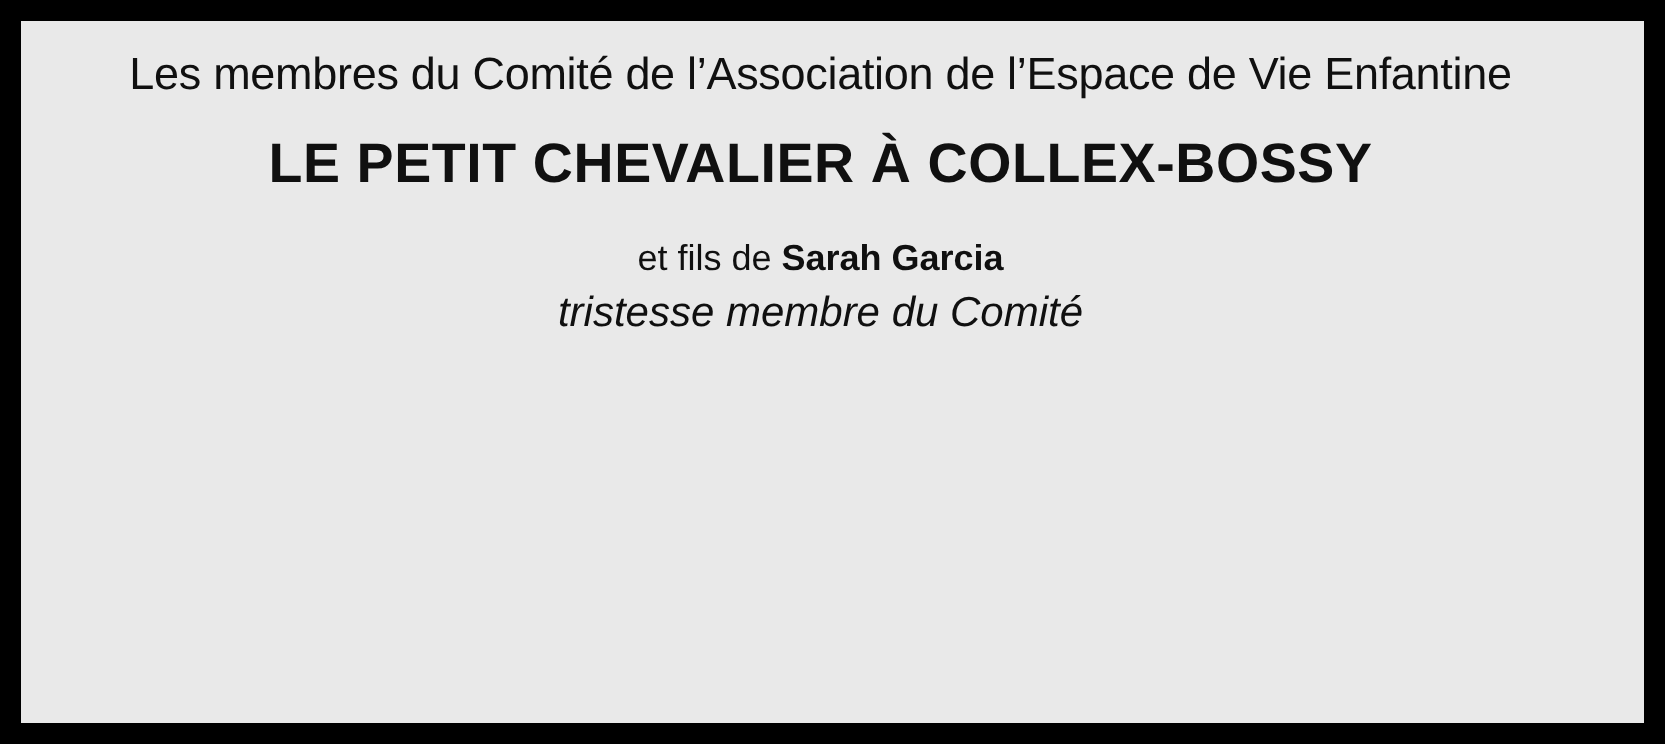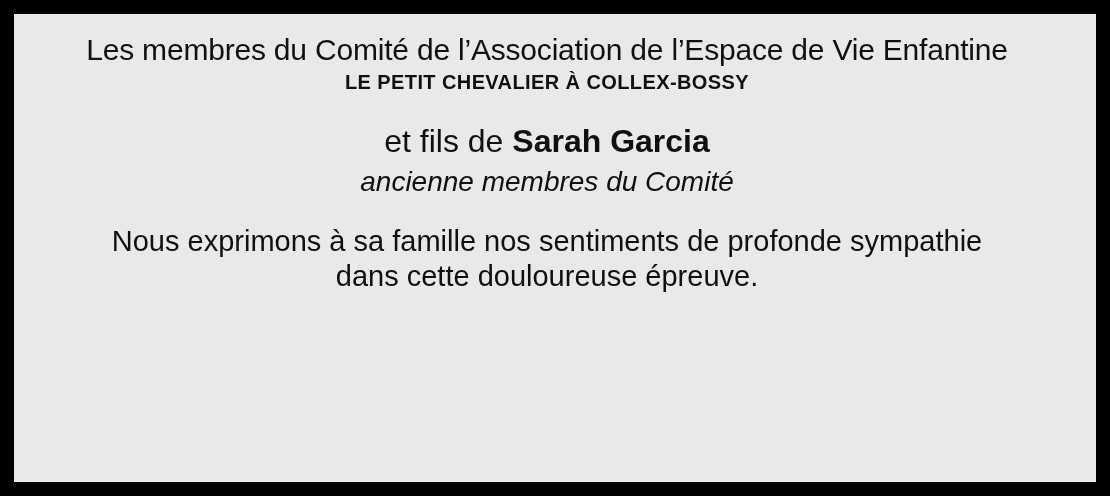--- a/index.html
+++ b/index.html
@@ -42,42 +42,42 @@
   .line {
     display: block;
     width: 100%;
     line-height: 1.18;
   }
   .l1 {
     font-size: 30px;
     letter-spacing: -0.2px;
   }
   .l2 {
-    font-size: 20px;
+    font-size: 37px;
     font-weight: bold;
     letter-spacing: 0.4px;
-    margin-top: 4px;
+    margin-top: 20px;
   }
   .l3 {
     font-size: 30px;
     margin-top: 8px;
   }
   .name {
     font-size: 44px;
     font-weight: bold;
     margin-top: 26px;
     letter-spacing: 0.2px;
   }
   .subtitle {
     font-size: 28px;
     font-style: italic;
     margin-top: 8px;
   }
   .parent {
-    font-size: 32px;
+    font-size: 24px;
     margin-top: 28px;
   }
   .parent b {
     font-weight: bold;
   }
   .parent-role {
     font-size: 28px;
     font-style: italic;
     margin-top: 4px;
   }
@@ -91,19 +91,15 @@
   }
 </style>
 </head>
 <body>
 
 <div class="notice">
   <div class="inner">
     <span class="line l1">Les membres du Comité de l’Association de l’Espace de Vie Enfantine</span>
     <span class="line l2">LE PETIT CHEVALIER À COLLEX-BOSSY</span>
     <span class="line parent"><span>et fils de </span><b>Sarah Garcia</b></span>
-    <span class="line parent-role">ancienne membres du Comité</span>
-    <span class="line closing">
-      <span class="c1">Nous exprimons à sa famille nos sentiments de profonde sympathie</span>
-      <span class="c2">dans cette douloureuse épreuve.</span>
-    </span>
+    <span class="line parent-role">tristesse membre du Comité</span>
   </div>
 </div>
 
 </body></html>

